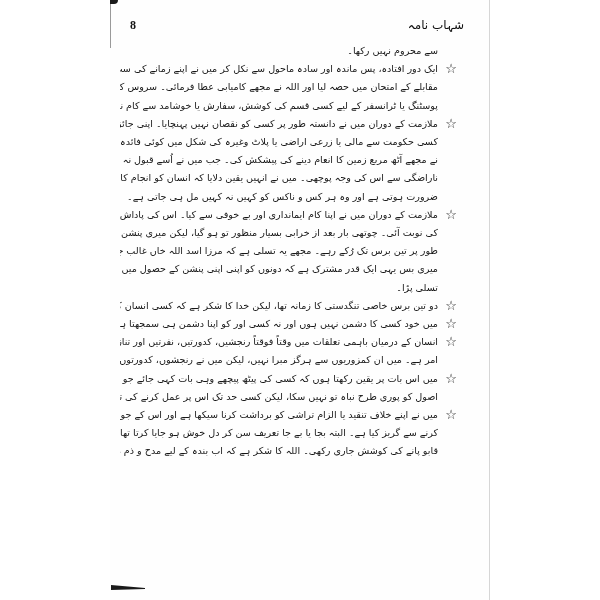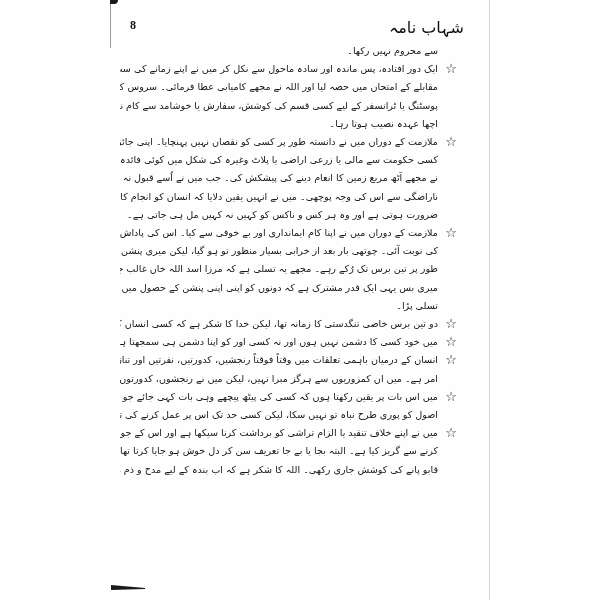--- a/index.html
+++ b/index.html
@@ -71,21 +71,21 @@
       left: 12px;
       top: 4px;
       font-size: 12px;
       font-weight: bold;
       font-family: "Liberation Serif", serif;
     }
     .running-title {
       position: absolute;
       right: 0;
       top: 4px;
-      font-size: 16px;
+      font-size: 12px;
       direction: rtl;
       font-family: "DejaVu Sans", sans-serif;
     }
     .body {
       position: absolute;
       left: 120px;
       top: 42px;
       width: 336px;
       direction: rtl;
       font-family: "DejaVu Sans", sans-serif;
@@ -147,21 +147,20 @@
 
     <p class="para continuation">
       <span class="line short">سے محروم نہیں رکھا۔</span>
     </p>
 
     <p class="para">
       <span class="star">☆</span>
       <span class="line">ایک دور افتادہ، پس ماندہ اور سادہ ماحول سے نکل کر میں نے اپنے زمانے کی سب سے بڑی سول سروس کے</span>
       <span class="line">مقابلے کے امتحان میں حصہ لیا اور اللہ نے مجھے کامیابی عطا فرمائی۔ سروس کے دوران میں نے کبھی اپنی</span>
       <span class="line">پوسٹنگ یا ٹرانسفر کے لیے کسی قسم کی کوشش، سفارش یا خوشامد سے کام نہیں لیا۔ اس کے باوجود مجھے اچھے سے</span>
-      <span class="line short">اچھا عہدہ نصیب ہوتا رہا۔</span>
     </p>
 
     <p class="para">
       <span class="star">☆</span>
       <span class="line">ملازمت کے دوران میں نے دانستہ طور پر کسی کو نقصان نہیں پہنچایا۔ اپنی جائز تنخواہ کے علاوہ میں نے کبھی</span>
       <span class="line">کسی حکومت سے مالی یا زرعی اراضی یا پلاٹ وغیرہ کی شکل میں کوئی فائدہ نہیں اٹھایا۔ ایک بار سربراہ مملکت</span>
       <span class="line">نے مجھے آٹھ مربع زمین کا انعام دینے کی پیشکش کی۔ جب میں نے اُسے قبول نہ کیا تو انہوں نے کسی قدر</span>
       <span class="line">ناراضگی سے اس کی وجہ پوچھی۔ میں نے انہیں یقین دلایا کہ انسان کو انجام کار دو ڈھائی گز زمین کی</span>
       <span class="line short">ضرورت ہوتی ہے اور وہ ہر کس و ناکس کو کہیں نہ کہیں مل ہی جاتی ہے۔</span>
     </p>

